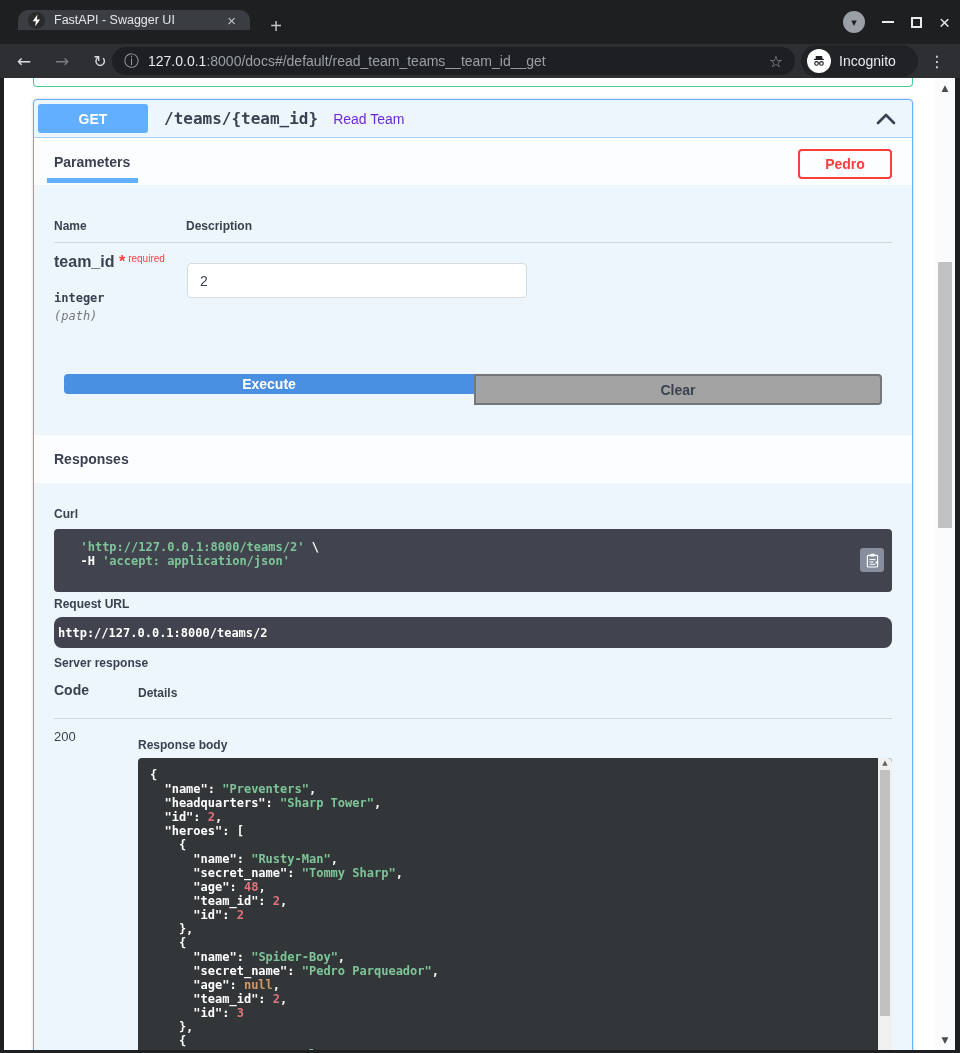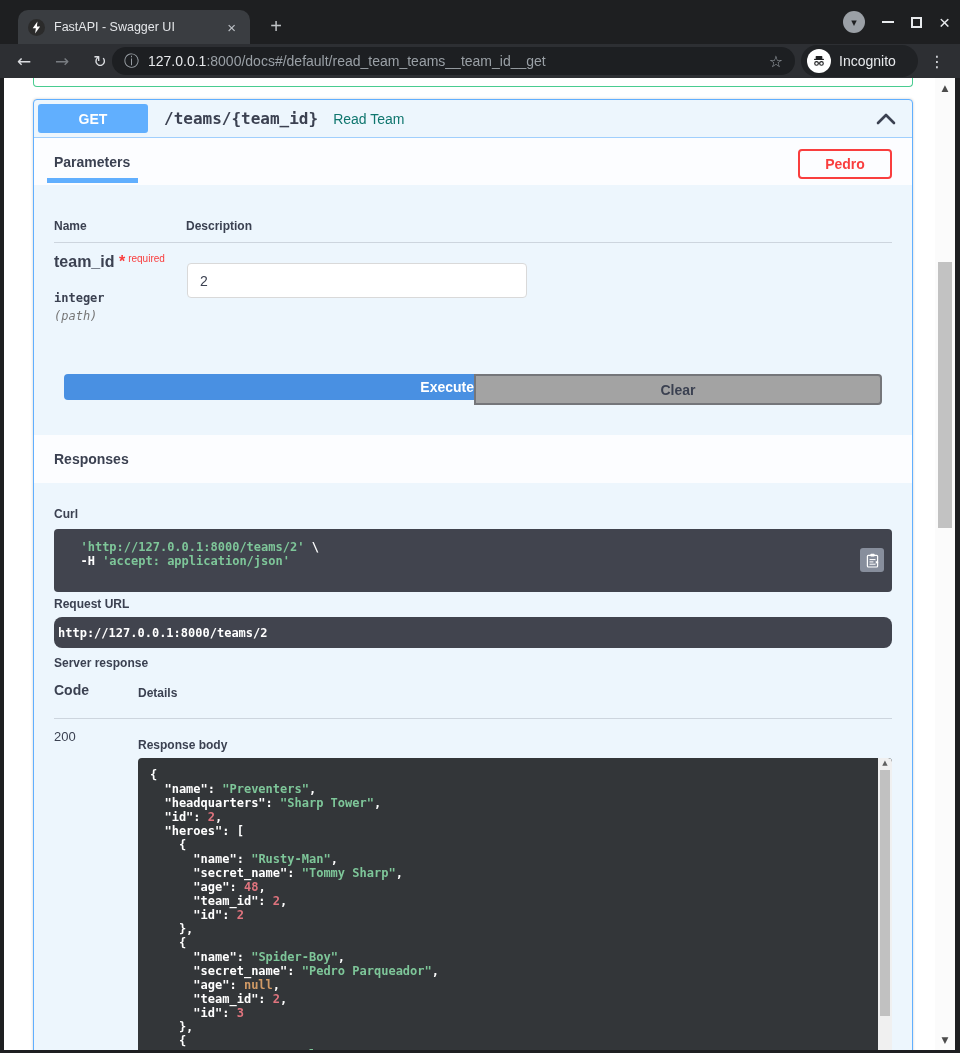--- a/index.html
+++ b/index.html
@@ -2,21 +2,21 @@
 <html><head>
 <meta charset="utf-8">
 <style>
   * { margin:0; padding:0; box-sizing:border-box; }
   html,body { width:960px; height:1053px; }
   body { font-family:"Liberation Sans", sans-serif; background:#1e1f21; position:relative; overflow:hidden; }
   .mono { font-family:"DejaVu Sans Mono", monospace; }
 
   
   .tabstrip { position:absolute; left:0; top:0; width:960px; height:44px; background:#1e1f21; }
-  .tab { position:absolute; left:18px; top:10px; width:232px; height:34px; background:#3a3d41;
+  .tab { position:absolute; left:18px; top:10px; width:232px; height:20px; background:#3a3d41;
          border-radius:10px 10px 0 0; display:flex; align-items:center; padding:0 10px; }
   .favicon { width:17px; height:17px; margin-right:9px; flex:0 0 auto; }
   .tab-title { color:#e4e6e9; font-size:12.5px; flex:1; white-space:nowrap; overflow:hidden; }
   .tab-close { color:#bdc1c6; font-size:15px; line-height:1; padding:2px 4px; cursor:default; }
   .newtab { position:absolute; left:262px; top:12px; width:28px; height:28px; display:flex;
             align-items:center; justify-content:center; color:#c0c3c6; font-size:20px; }
   .win-controls { position:absolute; right:10px; top:6px; height:32px; display:flex; align-items:center; gap:17px; }
   .update-circle { width:22px; height:22px; border-radius:50%; background:#9ba0a6; color:#1e1f21;
                    display:flex; align-items:center; justify-content:center; font-size:11px; line-height:1; }
   .win-min { width:12px; height:2px; background:#e8eaed; display:inline-block; }
@@ -50,21 +50,21 @@
                   border:1px solid #49cc90; border-top:none; border-radius:0 0 4px 4px; }
 
   .opblock { position:absolute; left:29px; top:21px; width:880px; height:960px; background:#edf6fd;
              border:1px solid #61affe; border-radius:4px; box-shadow:0 0 3px rgba(0,0,0,.19); }
 
   .op-header { position:absolute; left:0; top:0; right:0; height:38px; display:flex; align-items:center;
                padding-left:4px; border-bottom:1px solid rgba(97,175,254,.55); }
   .get-badge { width:110px; height:29px; background:#61affe; border-radius:3px; color:#fff; font-weight:bold;
                font-size:14px; display:flex; align-items:center; justify-content:center; }
   .op-path { margin-left:16px; font-family:"DejaVu Sans Mono", monospace; font-weight:bold; font-size:16px; color:#3b4151; }
-  .op-summary { margin-left:15px; font-size:14px; color:#0f766e; }
+  .op-summary { margin-left:15px; font-size:14px; color:#6d28d9; }
   .op-chevron { margin-left:auto; margin-right:16px; display:flex; align-items:center; }
 
   .tab-row { position:absolute; left:0; top:38px; right:0; height:47px; background:#fcfdff; display:flex; align-items:center; }
   .parameters-tab { margin-left:20px; height:100%; display:flex; align-items:center; position:relative;
                     font-weight:bold; font-size:14px; color:#3b4151; }
   .parameters-tab::after { content:""; position:absolute; left:-7px; bottom:2px; width:91px; height:5px; background:#61affe; }
   .cancel-btn { position:absolute; right:20px; top:49px; width:94px; height:30px; background:transparent;
                 border:2px solid #f93e3e; border-radius:4px; color:#f93e3e; font-weight:bold; font-size:14px;
                 font-family:"Liberation Sans", sans-serif; }
 
@@ -74,23 +74,23 @@
   .param-col { position:absolute; left:20px; top:153px; }
   .param-name { font-size:16px; font-weight:bold; color:#3b4151; }
   .req-star { color:#f93e3e; }
   .req-label { color:#f93e3e; font-size:10px; position:relative; top:-5px; margin-left:3px; font-weight:normal; }
   .param-type { font-family:"DejaVu Sans Mono", monospace; font-weight:bold; font-size:12px; color:#3b4151; margin-top:20px; }
   .param-loc { font-family:"DejaVu Sans Mono", monospace; font-style:italic; font-size:12px; color:#777; margin-top:4px; }
   .param-input { position:absolute; left:153px; top:163px; width:340px; height:35px; border:1px solid #d9d9d9;
                  border-radius:4px; font-size:14px; color:#3b4151; padding:0 12px; background:#fff;
                  font-family:"Liberation Sans", sans-serif; }
 
-  .execute-btn { position:absolute; left:30px; top:274px; width:410px; height:26px; background:#4990e2;
+  .execute-btn { position:absolute; left:30px; top:274px; width:410px; height:20px; background:#4990e2;
                  border:none; border-radius:4px 0 0 4px; color:#fff; font-weight:bold; font-size:14px;
-                 font-family:"Liberation Sans", sans-serif;text-align:right; }
+                 font-family:"Liberation Sans", sans-serif; }
   .clear-btn { position:absolute; left:440px; top:274px; width:408px; height:31px; background:#a3a3a3;
                border:2px solid #75767a; border-radius:0 4px 4px 0; color:#3b4151; font-weight:bold; font-size:14px;
                font-family:"Liberation Sans", sans-serif; }
 
   .responses-header { position:absolute; left:0; top:335px; right:0; height:48px; background:#fcfdff;
                       display:flex; align-items:center; }
   .responses-title { margin-left:20px; font-weight:bold; font-size:14px; color:#3b4151; }
 
   .small-label { position:absolute; left:20px; font-size:12px; font-weight:bold; color:#3b4151; }
 

